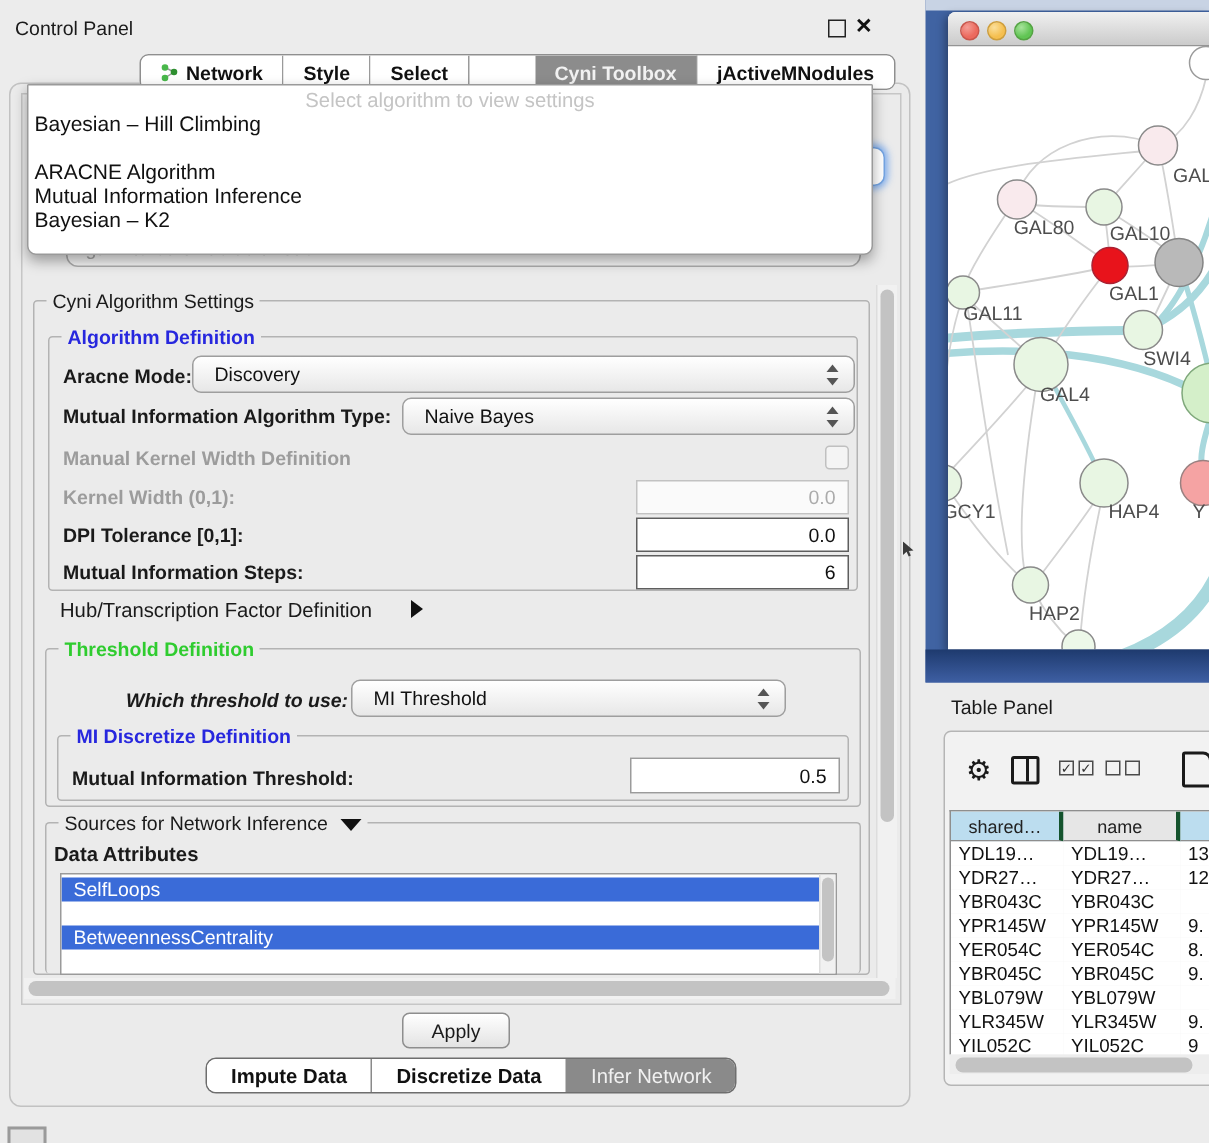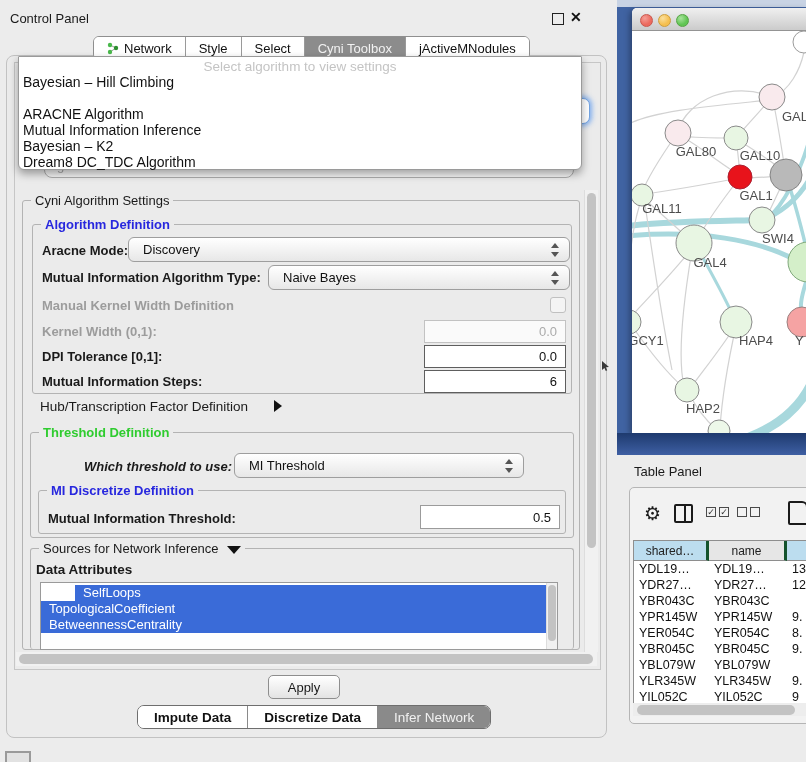--- a/index.html
+++ b/index.html
@@ -8,23 +8,23 @@
   .abs{position:absolute;}
   
   .panel-titlebar{left:0;top:0;width:612px;height:34px;background:#ECECEC;}
   .panel-title{left:10px;top:11px;font-size:13px;color:#1a1a1a;}
   .float-btn{left:552px;top:13px;width:10px;height:10px;border:1.5px solid #222;background:transparent;}
   .close-btn{left:570px;top:9px;font-size:14px;font-weight:bold;color:#111;}
   .panel-outer{left:6px;top:55px;width:599px;height:681px;border:1px solid #C2C2C2;border-radius:8px;background:#EBEBEB;}
   .content-pane{left:14px;top:62px;width:585px;height:606px;border:1px solid #C6C6C6;background:#EBEBEB;}
   
   .tabbar{left:93px;top:36px;height:22px;display:flex;border:1px solid #8F8F8F;border-radius:6px;background:#fff;overflow:hidden;z-index:30;}
-  .tab{display:flex;align-items:center;gap:4px;padding:0 13px;font-size:13px;font-weight:400;color:#111;border-right:1px solid #9A9A9A;background:#fff;white-space:nowrap;}
+  .tab{display:flex;align-items:center;gap:4px;padding:0 13px;font-size:13px;font-weight:700;color:#111;border-right:1px solid #9A9A9A;background:#fff;white-space:nowrap;}
   .tab:last-child{border-right:none;}
-  .tab.active{background:#8C8C8C;color:#F2F2F2;}
+  .tab.active{background:#8C8C8C;color:#F2F2F2;margin-left:44px;}
   
   .popup{left:18px;top:56px;width:562px;height:112px;background:#fff;border:1px solid #9A9A9A;
          border-radius:1px 1px 6px 6px;box-shadow:0 4px 9px rgba(0,0,0,.35);z-index:40;}
   .popup-prompt{left:0;top:2px;width:100%;text-align:center;font-size:13.5px;color:#C4C4C4;}
   .popup-item{left:4px;width:550px;height:16px;font-size:14px;color:#111;white-space:nowrap;}
   .popup-item.bold{font-weight:normal;}
   .combo-fragment{left:486px;top:98px;width:102px;height:24px;background:#fff;border:1px solid #74A4E2;border-radius:7px;
                   box-shadow:0 0 5px 2px rgba(96,156,240,.75);z-index:20;}
   .table-combo{left:44px;top:152px;width:530px;height:26px;background:#F6F6F6;border:1px solid #ADADAD;border-radius:8px;
                font-size:13px;color:#A9A9A9;line-height:26px;padding-left:12px;z-index:25;box-sizing:border-box;}
@@ -135,21 +135,20 @@
 <div class="abs combo-fragment"></div>
 
 <div class="abs table-combo">gal-filtered sif default node</div>
 
 <div class="abs popup">
   <div class="abs popup-prompt">Select algorithm to view settings</div>
   <div class="abs popup-item" style="top:17px;">Bayesian – Hill Climbing</div>
   <div class="abs popup-item bold" style="top:49px;">ARACNE Algorithm</div>
   <div class="abs popup-item" style="top:65px;">Mutual Information Inference</div>
   <div class="abs popup-item" style="top:81px;">Bayesian – K2</div>
-  <div class="abs popup-item" style="top:97px;">Dream8 DC_TDC Algorithm</div>
 </div>
 
 <div class="abs group" style="left:22px;top:200px;width:556px;height:448px;">
   <span class="group-label">Cyni Algorithm Settings</span>
 </div>
 
 <div class="abs group" style="left:32px;top:224px;width:538px;height:168px;">
   <span class="group-label lbl-blue">Algorithm Definition</span>
 </div>
 <div class="abs flabel" style="left:42px;top:243px;">Aracne Mode:</div>
@@ -198,22 +197,21 @@
 <div class="abs tinput soft" style="left:420px;top:505px;width:140px;height:24px;">0.5</div>
 
 <div class="abs group" style="left:30px;top:548px;width:542px;height:100px;border-bottom:none;">
   <span class="group-label">
     <span>Sources for Network Inference</span>
     <span class="tri-down" style="margin-left:5px;position:relative;top:1px;"></span>
   </span>
 </div>
 <div class="abs flabel" style="left:36px;top:562px;font-size:13.5px;">Data Attributes</div>
 <div class="abs sel-list">
-  <div class="sel-row" style="top:2px;margin-left:34px;">SelfLoops</div>
-  <div class="sel-row" style="top:18px;">TopologicalCoefficient</div>
+  <div class="sel-row" style="top:2px;">SelfLoops</div>
   <div class="sel-row" style="top:34px;">BetweennessCentrality</div>
   <div class="vscroll-track" style="position:absolute;right:0;top:0;width:10px;height:66px;">
     <div class="scroll-thumb" style="position:absolute;left:1px;top:2px;width:8px;height:56px;"></div>
   </div>
 </div>
 
 <div class="abs vscroll-track" style="left:584px;top:190px;width:13px;height:462px;">
   <div class="scroll-thumb" style="position:absolute;left:2px;top:3px;width:9px;height:355px;"></div>
 </div>
 

